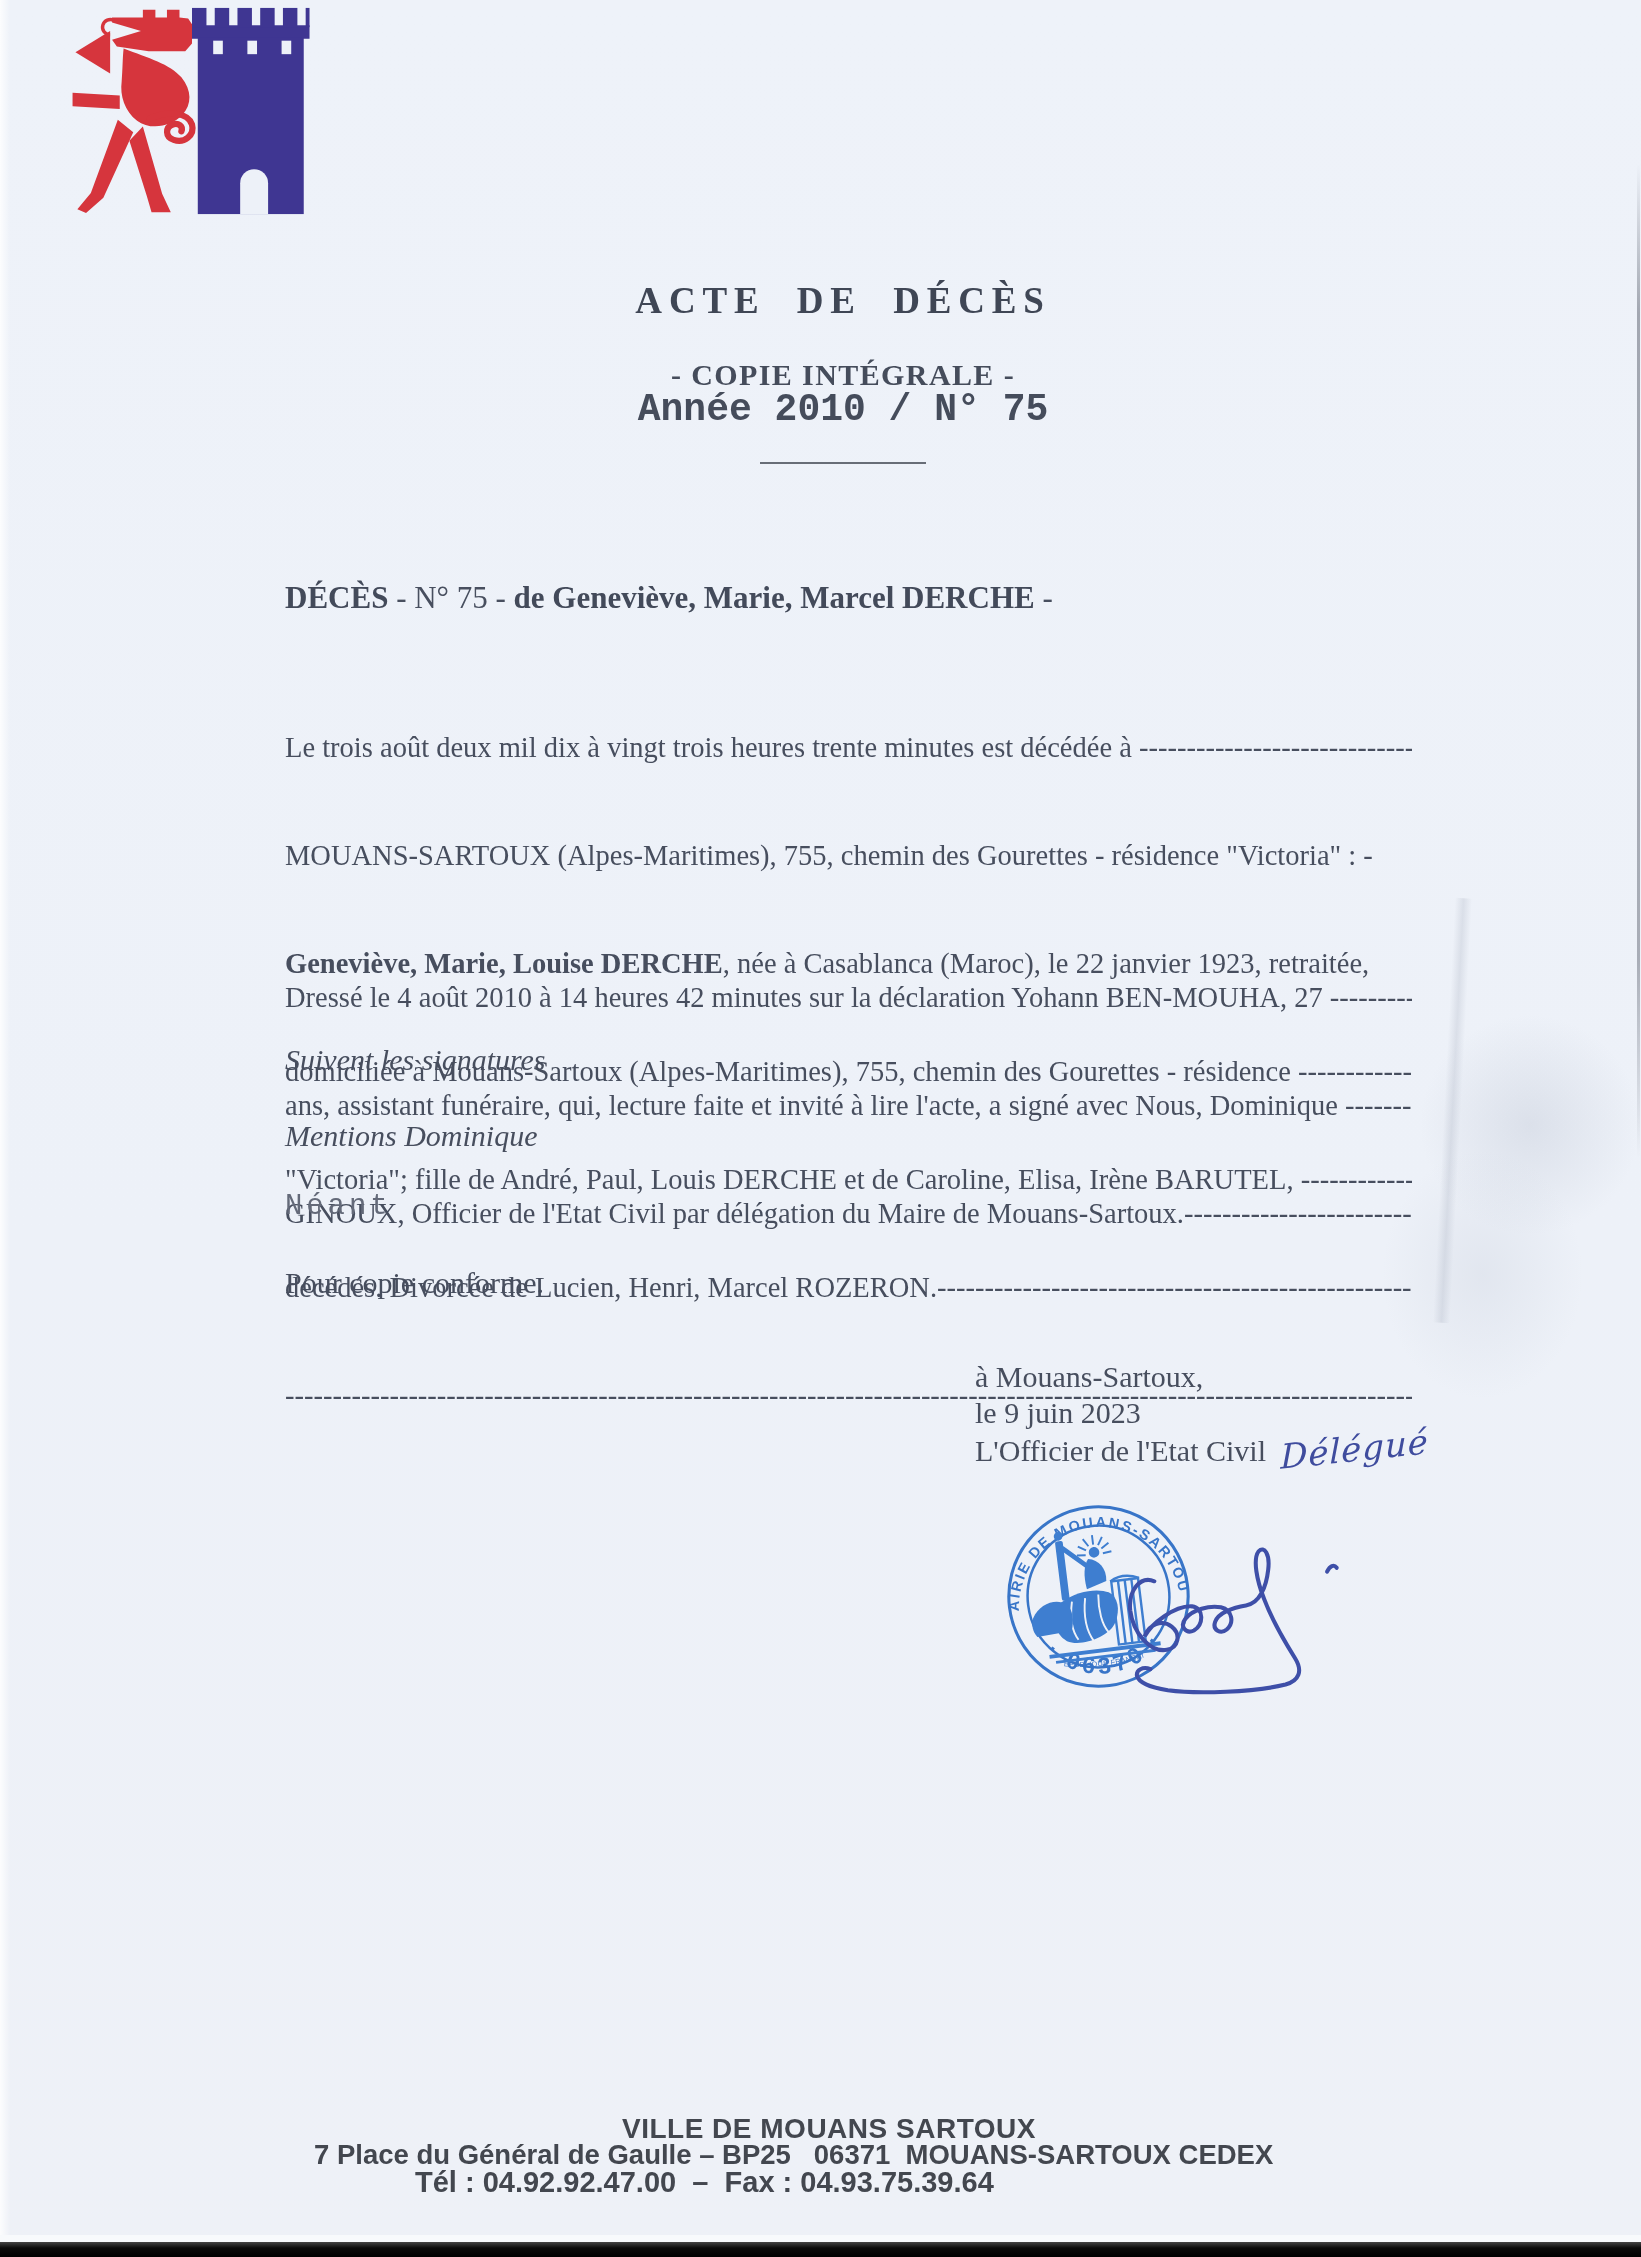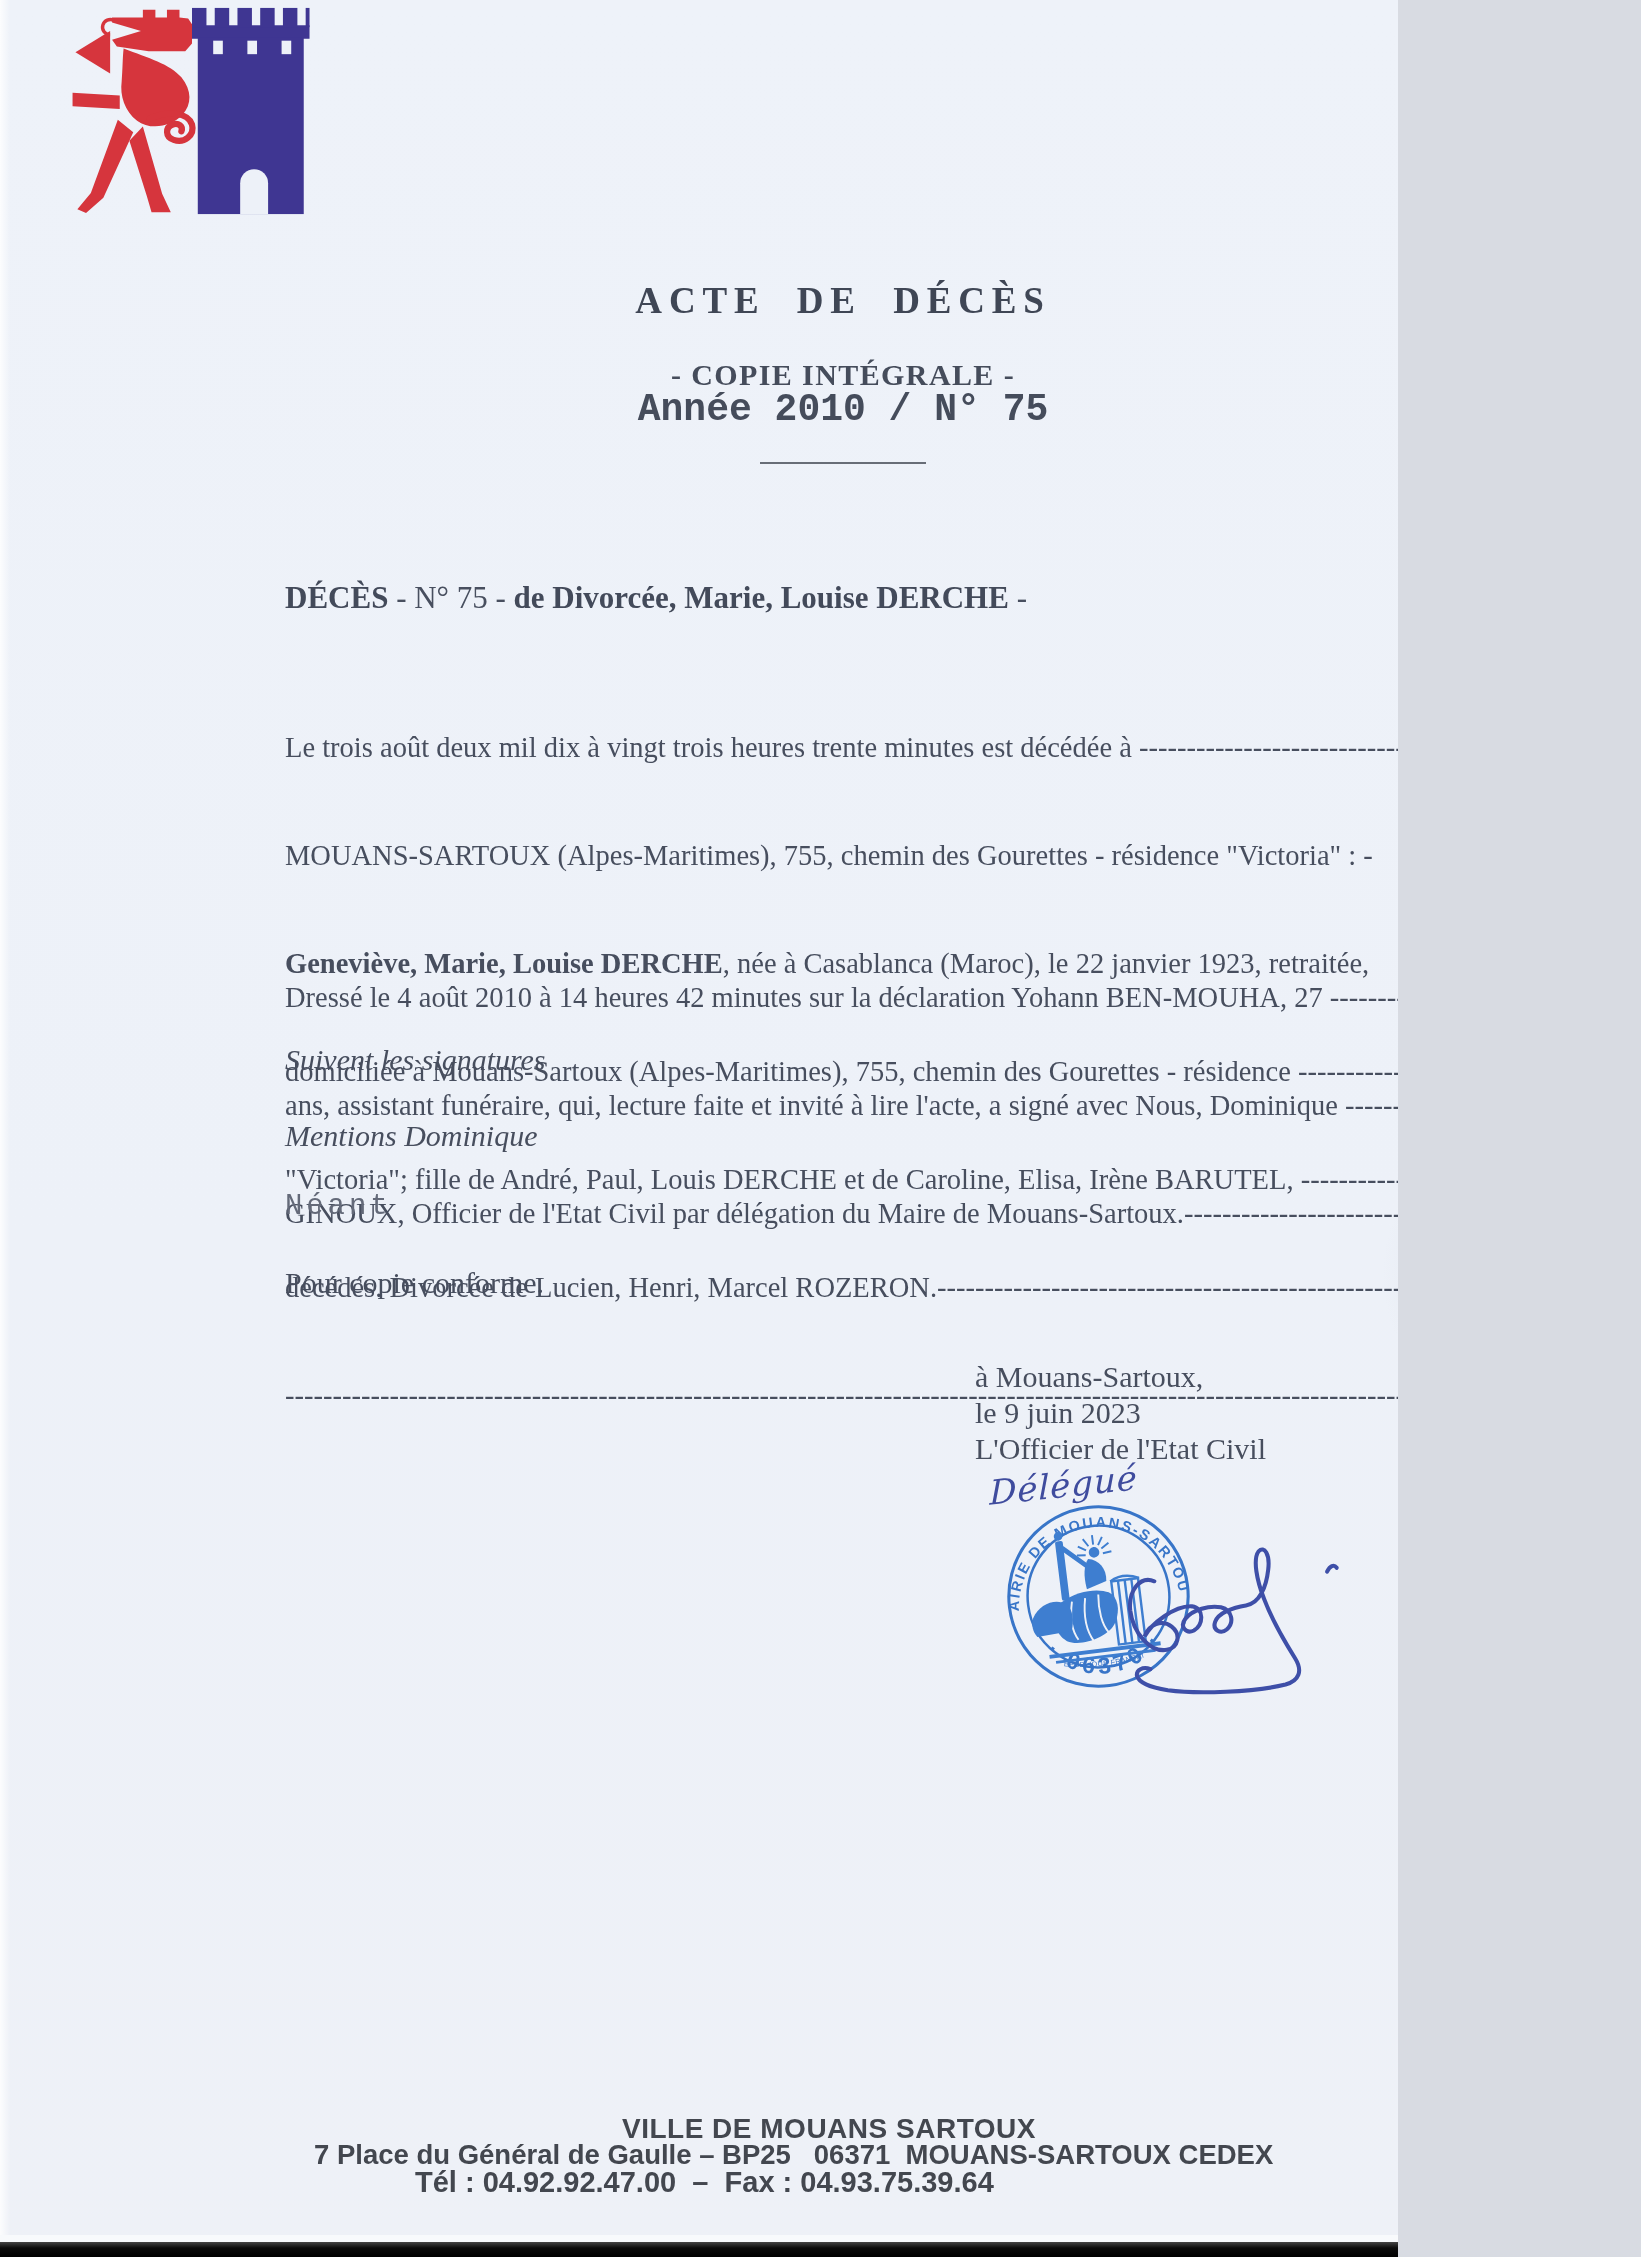--- a/index.html
+++ b/index.html
@@ -1,17 +1,17 @@
 <!DOCTYPE html>
 <html><head>
 <meta charset="utf-8">
 <style>
   html,body { margin:0; padding:0; background:#d8dbe2; }
   .page {
-    position:relative; width:1398px; height:2257px; overflow:hidden;
+    position:relative; width:1641px; height:2257px; overflow:hidden;
     background: linear-gradient(180deg,#eef2f9 0%, #edf1f8 55%, #eef1f7 100%);
     font-family:"Liberation Serif","DejaVu Serif",serif;
     color:#474e5e;
   }
   .abs { position:absolute; }
 
   
   .header-block { position:absolute; left:457px; top:280px; width:772px; text-align:center; }
   .doc-title { font-size:37px; font-weight:bold; letter-spacing:6.8px; word-spacing:15.4px; color:#3f4655; line-height:42px; }
   .doc-subtitle { margin-top:35px; font-size:30px; font-weight:bold; letter-spacing:1.4px; line-height:35px; color:#454c5b; }
@@ -99,21 +99,21 @@
     </g>
   </svg>
 
   <div class="header-block">
     <div class="doc-title">ACTE DE DÉCÈS</div>
     <div class="doc-subtitle">- COPIE INTÉGRALE -</div>
     <div class="doc-year">Année 2010 / N° 75</div>
     <div class="title-rule"></div>
   </div>
 
-  <div class="heading"><b>DÉCÈS</b><span> - N° 75 - </span><b>de Divorcée, Marie, Louise DERCHE</b><span> -</span></div>
+  <div class="heading"><b>DÉCÈS</b><span> - N° 75 - </span><b>de Geneviève, Marie, Marcel DERCHE</b><span> -</span></div>
 
   <div class="body-par para1">
     <div class="bline">Le trois août deux mil dix à vingt trois heures trente minutes est décédée à ---------------------------------------------</div>
     <div class="bline">MOUANS-SARTOUX (Alpes-Maritimes), 755, chemin des Gourettes - résidence "Victoria" : -</div>
     <div class="bline"><b>Geneviève, Marie, Louise DERCHE</b><span>, née à Casablanca (Maroc), le 22 janvier 1923, retraitée,</span></div>
     <div class="bline">domiciliée à Mouans-Sartoux (Alpes-Maritimes), 755, chemin des Gourettes - résidence ------------------------------</div>
     <div class="bline">"Victoria"; fille de André, Paul, Louis DERCHE et de Caroline, Elisa, Irène BARUTEL, ------------------------------</div>
     <div class="bline">décédés. Divorcée de Lucien, Henri, Marcel ROZERON.------------------------------------------------------------------------------------------</div>
     <div class="bline">--------------------------------------------------------------------------------------------------------------------------------------------</div>
   </div>

